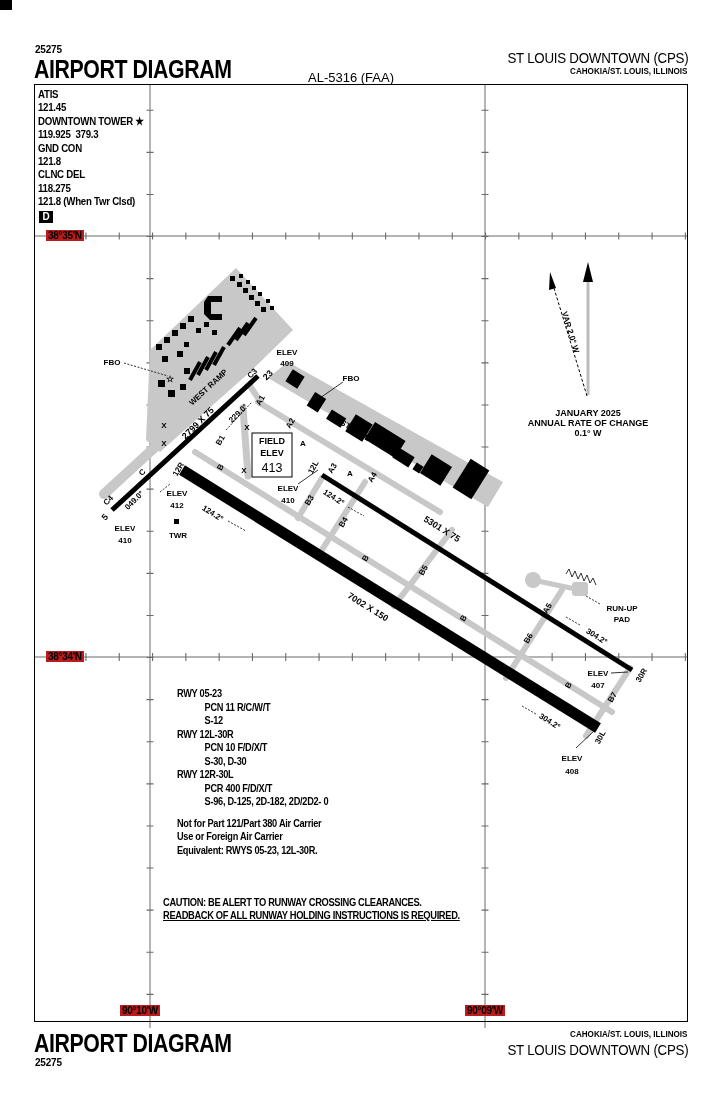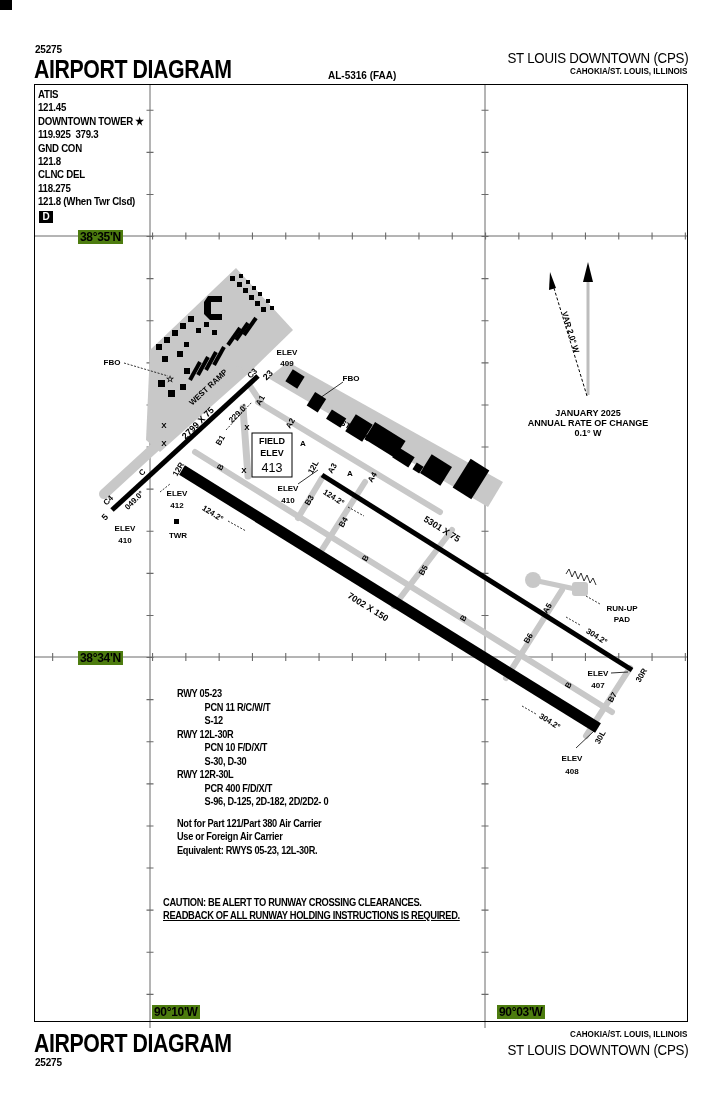--- a/index.html
+++ b/index.html
@@ -2,28 +2,28 @@
 <html><head>
   <meta charset="utf-8">
   <style>
     html, body { margin:0; padding:0; }
     body { width:720px; height:1105px; position:relative; background:#ffffff; overflow:hidden;
            font-family:"Liberation Sans", sans-serif; color:#000; }
     .abs { position:absolute; white-space:nowrap; }
     .corner-mark { left:0; top:0; width:12px; height:10px; background:#000; }
     .chart-num { font-size:10px; font-weight:bold; letter-spacing:-0.2px; }
     .title { font-size:26px; font-weight:bold; letter-spacing:-0.5px; transform-origin:left top; transform:scaleX(0.82); line-height:1; }
-    .proc-id { font-size:10px; font-weight:bold; left:328px; top:70px; }
+    .proc-id { font-size:13px; font-weight:normal; left:308px; top:70px; }
     .apt-name { font-size:15.5px; letter-spacing:-0.3px; transform-origin:right top; transform:scaleX(0.86); line-height:1; text-align:right; }
     .apt-loc { font-size:9px; font-weight:bold; transform-origin:right top; transform:scaleX(0.9); text-align:right; line-height:1; }
     .frame { left:34px; top:84px; width:652px; height:936px; border:1.6px solid #000; }
     .comms { left:38px; top:88px; font-size:11px; font-weight:bold; line-height:13.4px; transform-origin:left top; transform:scaleX(0.88); letter-spacing:-0.3px; }
     .comms div { height:13.4px; }
     .class-box { left:39px; top:211px; width:14px; height:12px; background:#000; color:#fff; font-size:10px; font-weight:bold; text-align:center; line-height:12px; }
-    .coord { font-size:12px; font-weight:bold; background:#4d7c0f; padding:0 2px; letter-spacing:-0.3px;margin-left:32px; }
+    .coord { font-size:10px; font-weight:bold; background:#b91c1c; padding:0 2px; letter-spacing:-0.3px; }
     .notes { left:177px; top:687px; font-size:10px; font-weight:bold; line-height:13.5px; letter-spacing:-0.3px; transform-origin:left top; transform:scaleX(0.92); }
     .notes .ind { padding-left:30px; }
     .notes .gap { height:8px; }
     .caution { left:163px; top:896px; font-size:10.5px; font-weight:bold; line-height:13px; letter-spacing:-0.4px; transform-origin:left top; transform:scaleX(0.89); }
     .caution .u { text-decoration:underline; }
     svg.map { position:absolute; left:0; top:0; }
     svg text { font-family:"Liberation Sans", sans-serif; font-weight:bold; fill:#000; }
     .lbl { font-size:9px; }
     .lbl-sm { font-size:8px; }
     .lbl-lg { font-size:12.5px; }
@@ -243,21 +243,21 @@
   <div>121.8</div>
   <div>CLNC DEL</div>
   <div>118.275</div>
   <div>121.8 (When Twr Clsd)</div>
 </div>
 <div class="abs class-box">D</div>
 
 <div class="abs coord" style="left:46px; top:230px;">38°35'N</div>
 <div class="abs coord" style="left:46px; top:651px;">38°34'N</div>
 <div class="abs coord" style="left:120px; top:1005px;">90°10'W</div>
-<div class="abs coord" style="left:465px; top:1005px;">90°03'W</div>
+<div class="abs coord" style="left:465px; top:1005px;">90°09'W</div>
 
 <div class="abs notes">
   <div>RWY 05-23</div>
   <div class="ind">PCN 11 R/C/W/T</div>
   <div class="ind">S-12</div>
   <div>RWY 12L-30R</div>
   <div class="ind">PCN 10 F/D/X/T</div>
   <div class="ind">S-30, D-30</div>
   <div>RWY 12R-30L</div>
   <div class="ind">PCR 400 F/D/X/T</div>

